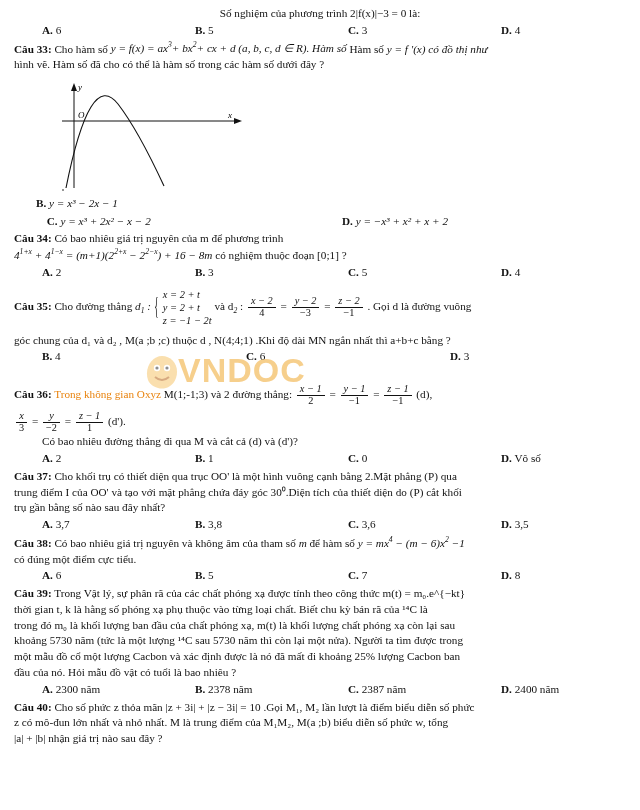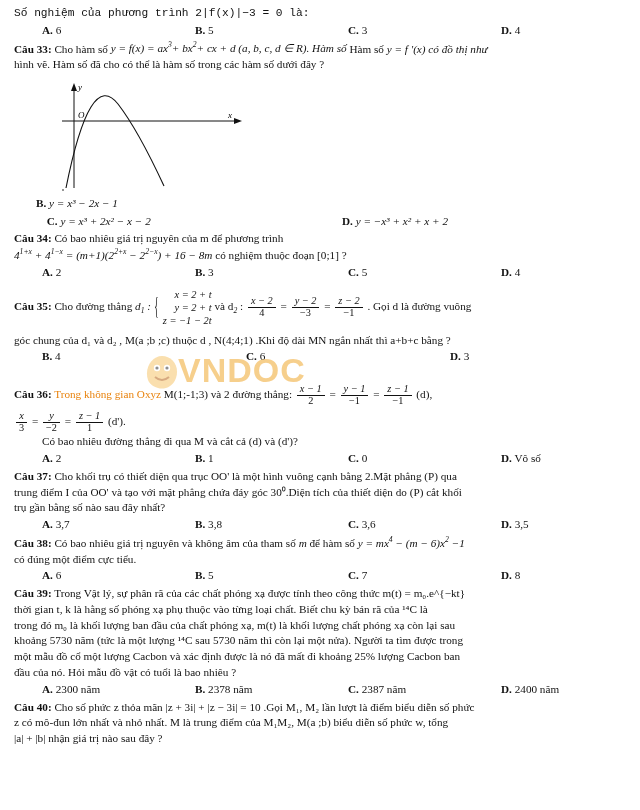--- a/index.html
+++ b/index.html
@@ -24,21 +24,21 @@
     padding: 6px 14px 0 14px;
     box-sizing: border-box;
   }
   .q {
     margin: 0 0 1px 0;
   }
   .qlabel {
     font-weight: bold;
   }
   .center {
-    font-family: Liberation Mono, monospace;
+    text-align: center;
   }
   .answers {
     display: flex;
     width: 100%;
     margin: 2px 0 3px 0;
   }
   .answers > div {
     flex: 1 1 25%;
     white-space: nowrap;
   }
@@ -80,21 +80,21 @@
   }
   .brace::before {
     content: "{";
     position: absolute;
     left: 0;
     top: 50%;
     transform: translateY(-50%) scaleY(2.6) scaleX(0.9);
     font-size: 0.95em;
     font-style: normal;
   }
-  .sysline { display: block; white-space: nowrap; text-align: right; }
+  .sysline { display: block; white-space: nowrap; }
   .q33-graph {
     position: relative;
     width: 190px;
     height: 120px;
     margin: 2px 0 0 46px;
   }
   .q36 .hl { color: #e8820c; }
   .watermark {
     position: absolute;
     left: 150px;

